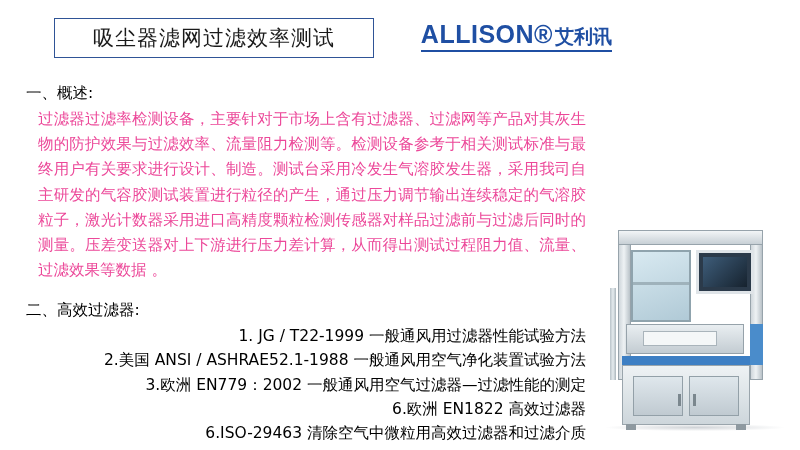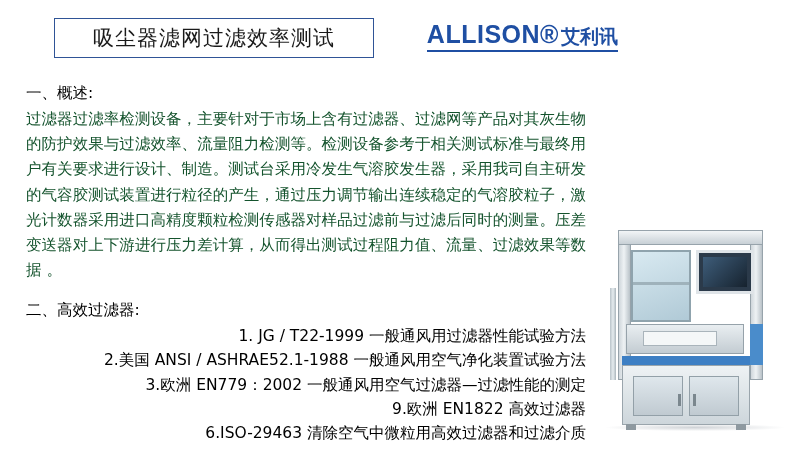--- a/index.html
+++ b/index.html
@@ -39,21 +39,21 @@
     font-size: 21px;
     color: #1a1a1a;
     letter-spacing: 1px;
     font-family: "DejaVu Sans", "Liberation Sans", sans-serif;
     white-space: nowrap;
   }
 
   
   .logo {
     position: absolute;
-    right: 18px;
+    right: 24px;
     top: 22px;
     text-align: center;
     line-height: 1;
   }
   .logo-main {
     font-size: 25px;
     font-weight: bold;
     color: #1f4fa3;
     letter-spacing: 0.5px;
     font-family: "Liberation Sans", sans-serif;
@@ -82,25 +82,25 @@
   }
   .section-head {
     font-size: 15.5px;
     color: #000;
     font-family: "DejaVu Sans", "Liberation Sans", sans-serif;
     line-height: 1.5;
     margin: 16px 0 2px 0;
   }
   .para {
     font-size: 15.5px;
-    color: #14532d;
+    color: #ec4899;
     line-height: 1.62;
     text-align: justify;
     text-justify: inter-ideograph;
-    margin: 0 0 2px 0;
+    margin: 0 0 2px 12px;
     font-family: "DejaVu Sans", "Liberation Sans", sans-serif;
   }
   .std-list {
     margin: 0;
     padding: 0;
     list-style: none;
   }
   .std-list li {
     font-size: 15.5px;
     color: #000;
@@ -300,21 +300,21 @@
   </div>
 
   <div class="content">
     <p class="section-head">一、概述:</p>
     <p class="para">过滤器过滤率检测设备，主要针对于市场上含有过滤器、过滤网等产品对其灰生物的防护效果与过滤效率、流量阻力检测等。检测设备参考于相关测试标准与最终用户有关要求进行设计、制造。测试台采用冷发生气溶胶发生器，采用我司自主研发的气容胶测试装置进行粒径的产生，通过压力调节输出连续稳定的气溶胶粒子，激光计数器采用进口高精度颗粒检测传感器对样品过滤前与过滤后同时的测量。压差变送器对上下游进行压力差计算，从而得出测试过程阻力值、流量、过滤效果等数据 。</p>
     <p class="section-head">二、高效过滤器:</p>
     <ul class="std-list">
       <li>1. JG / T22-1999  一般通风用过滤器性能试验方法</li>
       <li>2.美国  ANSI / ASHRAE52.1-1988  一般通风用空气净化装置试验方法</li>
       <li>3.欧洲  EN779：2002  一般通风用空气过滤器—过滤性能的测定</li>
-      <li>9.欧洲  EN1822  高效过滤器</li>
+      <li>6.欧洲  EN1822  高效过滤器</li>
       <li>6.ISO-29463  清除空气中微粒用高效过滤器和过滤介质</li>
       <li>7.GB2626 GB32610-2016  YY0469-2011 GB19082-2009 GB19083-2010</li>
     </ul>
   </div>
 
   <div class="machine">
     <div class="m-shadow"></div>
     <div class="m-frame-left"></div>
     <div class="m-frame-right"></div>
     <div class="m-top-beam"></div>

